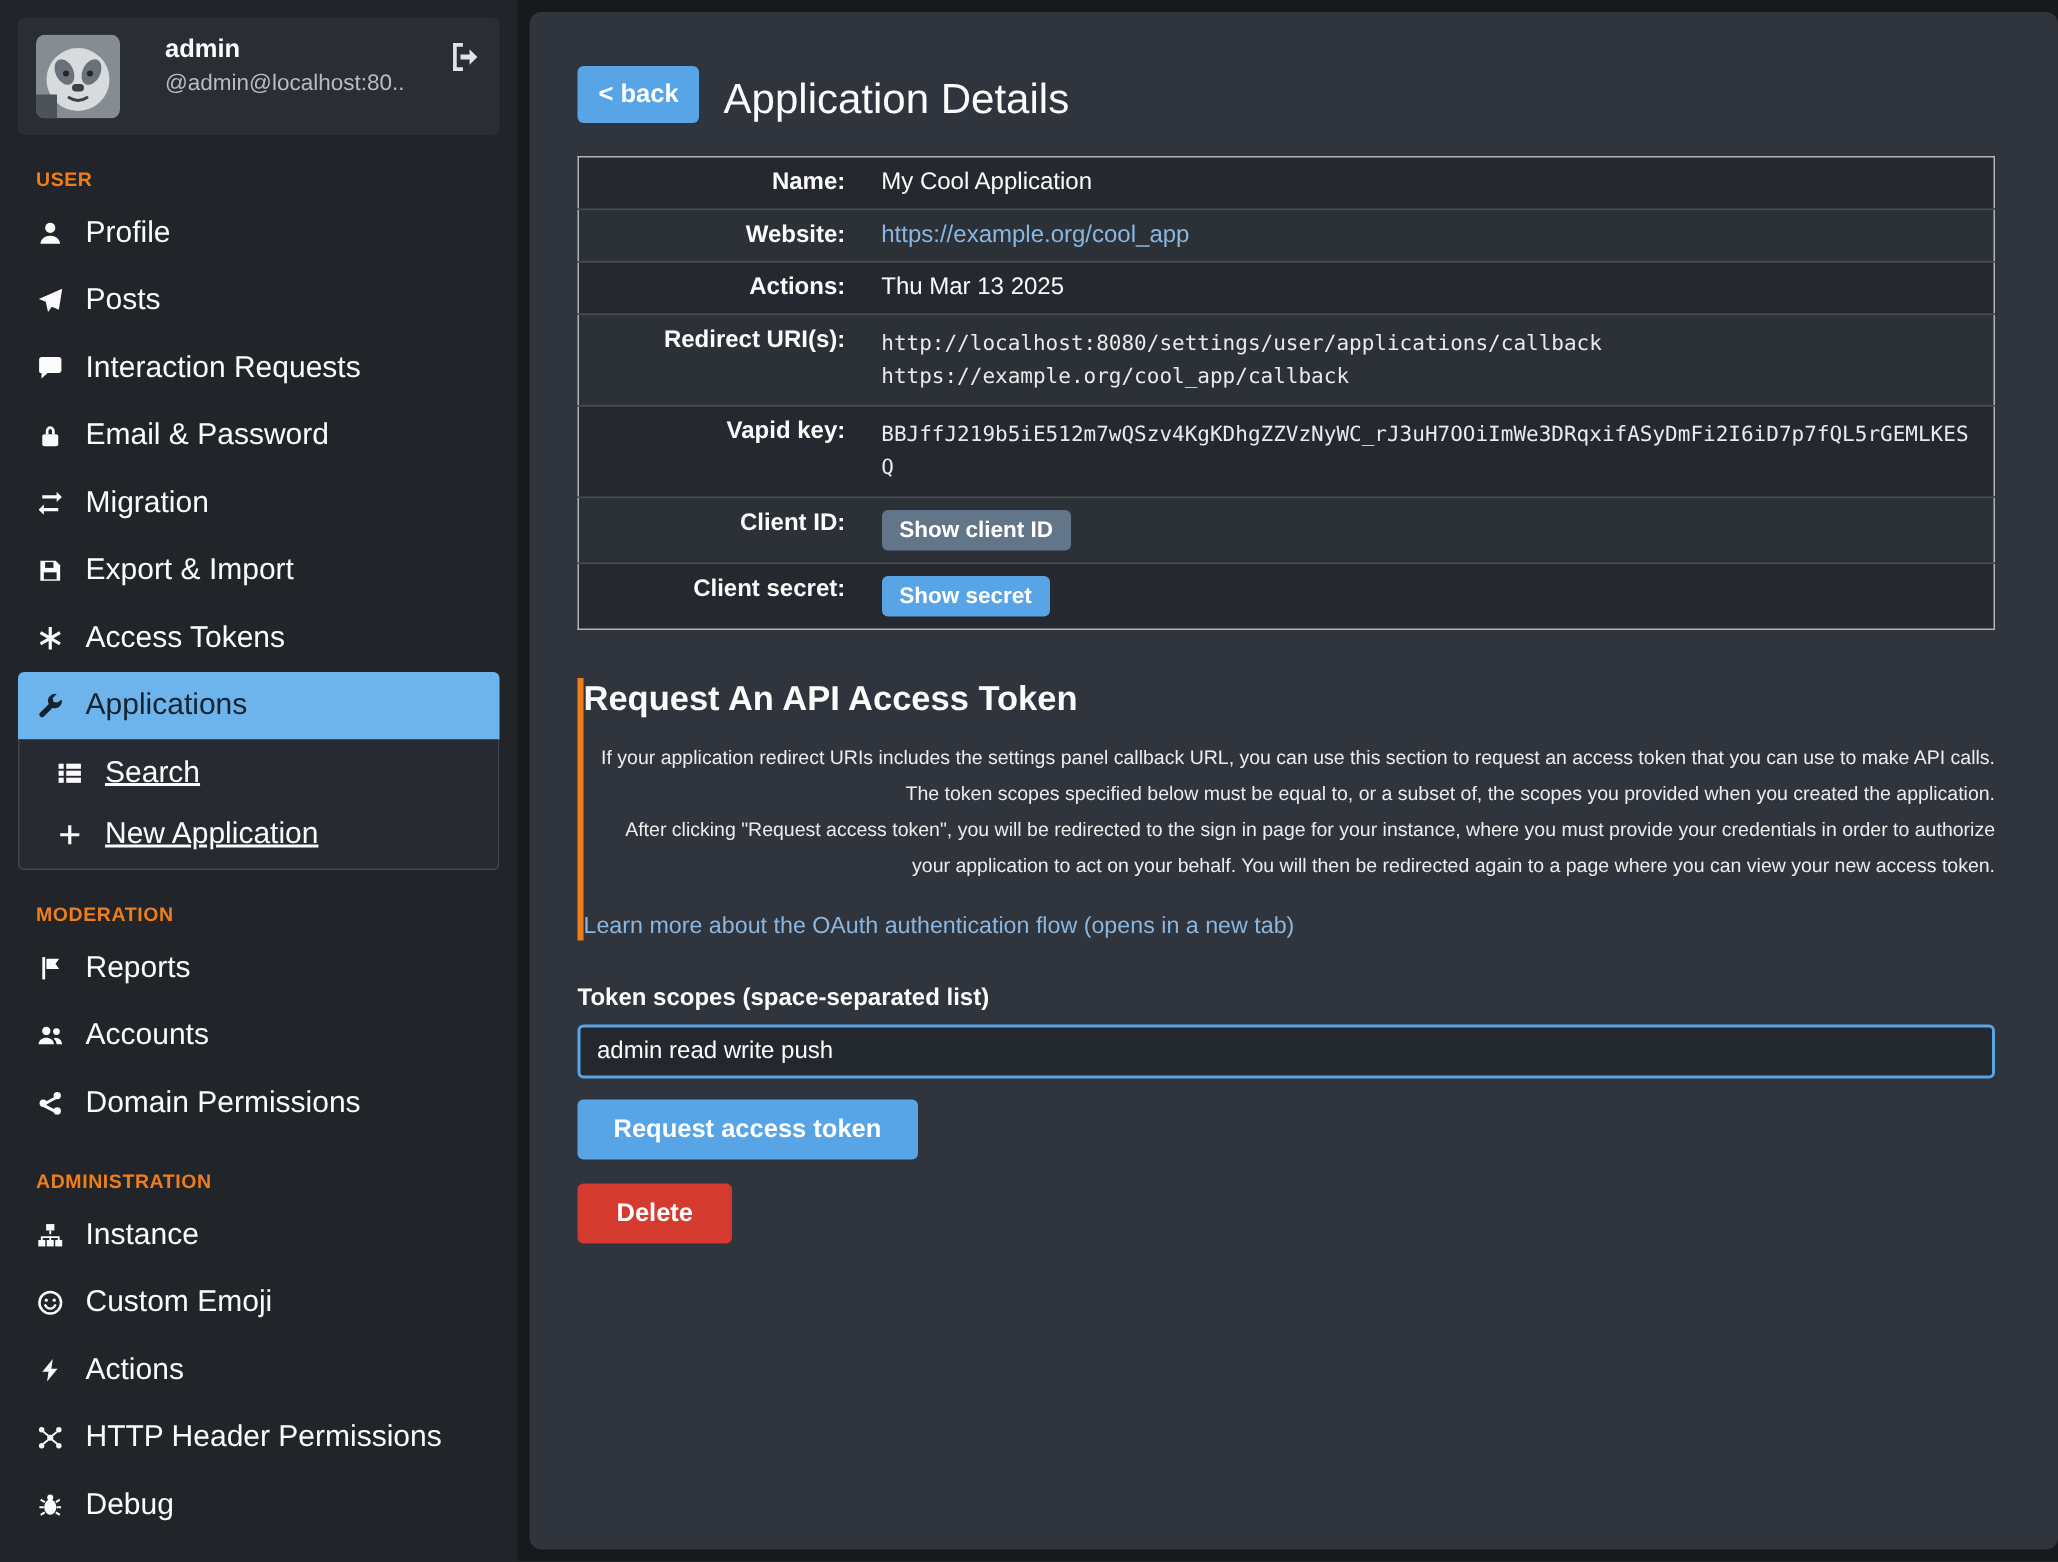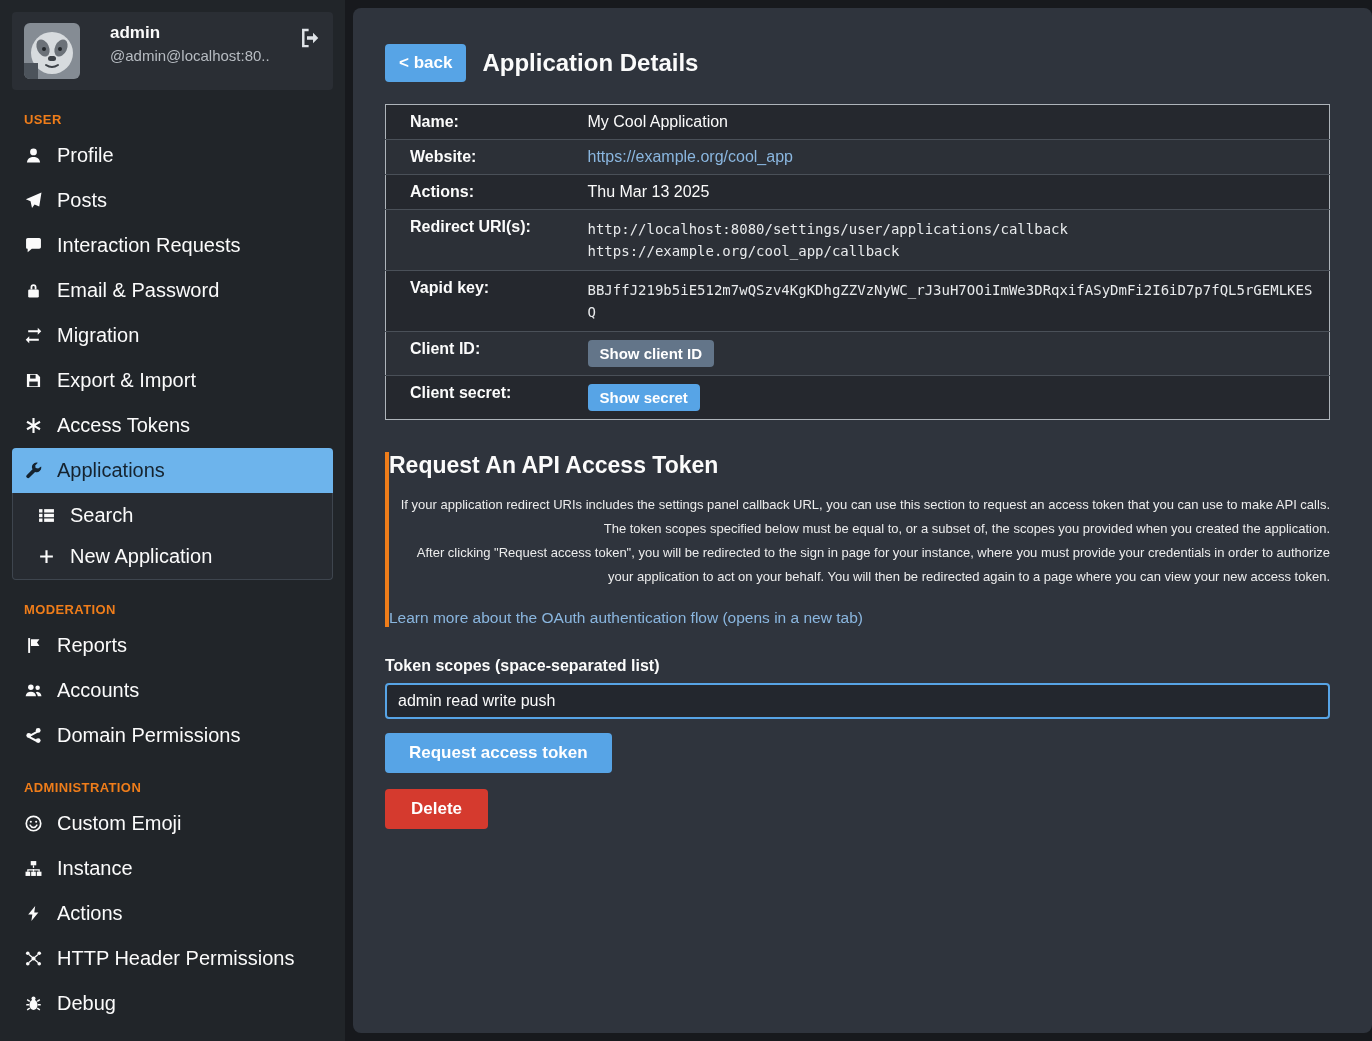--- a/index.html
+++ b/index.html
@@ -67,33 +67,33 @@
     background:var(--blue-active);
     color:#15232f;
     border-radius:4px 4px 0 0;
   }
   .subnav{
     border:1px solid #3e454e;border-top:none;
     border-radius:0 0 4px 4px;
     background:var(--bg-subnav);
     padding:2px 0;
   }
-  .subnav .nav-item{padding:9px 12px 9px 24px;border-radius:0;}
+  .subnav .nav-item{padding:9px 12px 9px 24px;border-radius:0;text-decoration:underline;}
   
   .main-wrap{flex:1;padding:8px 0 8px 8px;height:100%;}
   .main-panel{
     background:var(--bg-main);
     border-radius:8px;
     height:100%;
     padding:36px 42px 40px 32px;
     overflow:hidden;
   }
   .content{max-width:945px;}
-  .page-header{display:flex;align-items:center;gap:16px;}
-  .page-header h1{margin:0;font-size:24px;font-weight:bold;}
+  .page-header{display:flex;align-items:flex-end;gap:16px;}
+  .page-header h1{margin:0;font-size:28px;font-weight:normal;}
   .btn{
     border:none;border-radius:4px;
     font-family:"Liberation Sans",sans-serif;
     font-weight:bold;color:#ffffff;
     cursor:pointer;
   }
   .back-btn{background:var(--blue-btn);font-size:17px;padding:9px 14px;}
   .primary-btn{background:var(--blue-btn);font-size:17px;padding:10px 24px;margin-top:14px;display:block;}
   .danger-btn{background:var(--red);font-size:17px;padding:10px 26px;margin-top:16px;display:block;}
   .table-btn{font-size:15px;padding:5px 12px;}
@@ -103,22 +103,22 @@
   .details-table{
     width:100%;border-collapse:collapse;
     margin-top:22px;
     border:1px solid var(--table-border);
     font-size:16px;
   }
   .details-table tr:nth-child(odd){background:var(--row-odd);}
   .details-table tr:nth-child(even){background:var(--row-even);}
   .details-table tr + tr{border-top:1px solid #4a5058;}
   .details-table th{
-    text-align:left;font-weight:bold;
-    width:190px;padding:8px 24px;vertical-align:top;white-space:nowrap;
+    text-align:right;font-weight:bold;
+    width:190px;padding:8px 12px;vertical-align:top;white-space:nowrap;
   }
   .details-table td{padding:8px 12px;vertical-align:top;}
   .mono{
     font-family:"DejaVu Sans Mono",monospace;
     font-size:14px;line-height:22px;color:#e8eaec;
     word-break:break-all;
   }
   .link{color:var(--link);cursor:pointer;text-align:right;}
   
   .accent-section{
@@ -308,43 +308,43 @@
           <circle cx="12.4" cy="12.8" r="2.3"></circle>
         </svg>
     </span>
     <span class="nav-label">Domain Permissions</span>
   </div>
 
   <div class="nav-section-label">ADMINISTRATION</div>
 
   <div class="nav-item">
     <span class="nav-icon">
-      <svg viewBox="0 0 16 16">
-          <circle cx="8" cy="8" r="6.8" fill="none" stroke="currentColor" stroke-width="1.6"></circle>
-          <circle cx="5.5" cy="6.4" r="1" fill="currentColor"></circle>
-          <circle cx="10.5" cy="6.4" r="1" fill="currentColor"></circle>
-          <path d="M4.8 9.5c.8 1.5 2 2.2 3.2 2.2s2.4-.7 3.2-2.2" fill="none" stroke="currentColor" stroke-width="1.4" stroke-linecap="round"></path>
-        </svg>
-    </span>
-    <span class="nav-label">Custom Emoji</span>
-  </div>
-
-  <div class="nav-item">
-    <span class="nav-icon">
       <svg viewBox="0 0 16 16" fill="currentColor">
           <rect x="5.4" y="1" width="5.2" height="4"></rect>
           <rect x="0.5" y="11" width="4.4" height="4"></rect>
           <rect x="5.8" y="11" width="4.4" height="4"></rect>
           <rect x="11.1" y="11" width="4.4" height="4"></rect>
           <path d="M7.4 5h1.2v2.4H7.4z"></path>
           <path d="M2.1 8.6h11.8V11h-1.2V9.8H3.3V11H2.1z"></path>
           <path d="M7.4 8.6h1.2V11H7.4z"></path>
         </svg>
     </span>
     <span class="nav-label">Instance</span>
+  </div>
+
+  <div class="nav-item">
+    <span class="nav-icon">
+      <svg viewBox="0 0 16 16">
+          <circle cx="8" cy="8" r="6.8" fill="none" stroke="currentColor" stroke-width="1.6"></circle>
+          <circle cx="5.5" cy="6.4" r="1" fill="currentColor"></circle>
+          <circle cx="10.5" cy="6.4" r="1" fill="currentColor"></circle>
+          <path d="M4.8 9.5c.8 1.5 2 2.2 3.2 2.2s2.4-.7 3.2-2.2" fill="none" stroke="currentColor" stroke-width="1.4" stroke-linecap="round"></path>
+        </svg>
+    </span>
+    <span class="nav-label">Custom Emoji</span>
   </div>
 
   <div class="nav-item">
     <span class="nav-icon">
       <svg viewBox="0 0 16 16" fill="currentColor">
           <path d="M9.6 1 3 9h3.9L6 15l6.6-8H8.7z"></path>
         </svg>
     </span>
     <span class="nav-label">Actions</span>
   </div>

